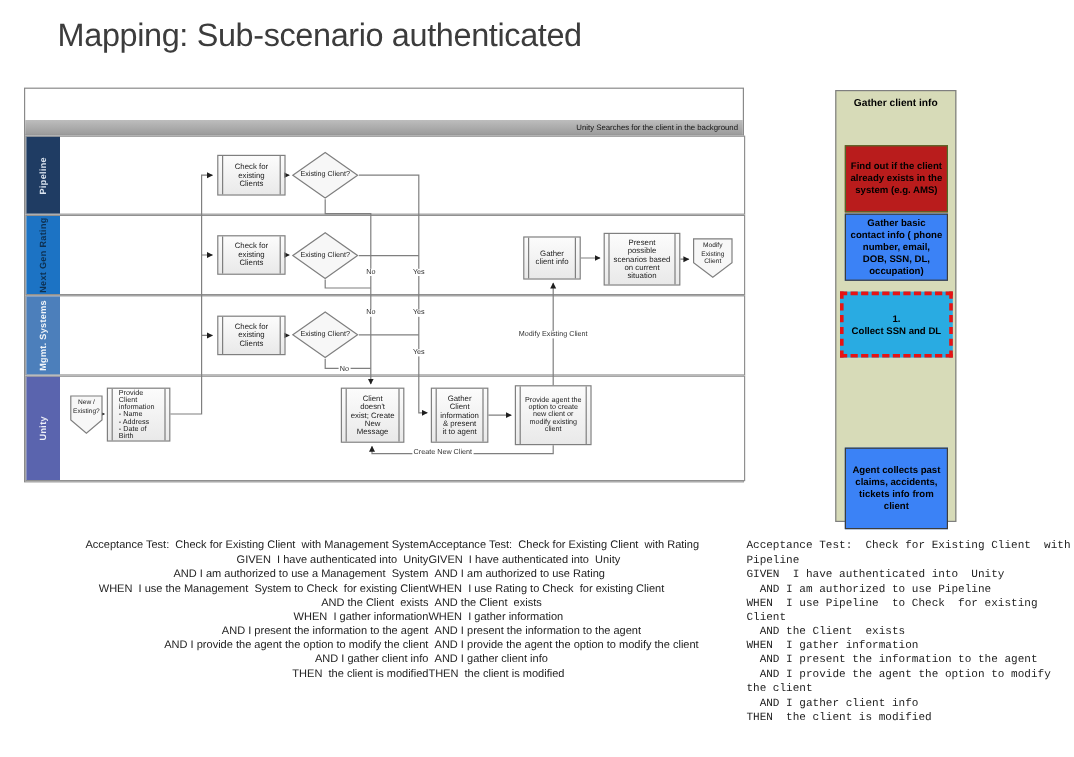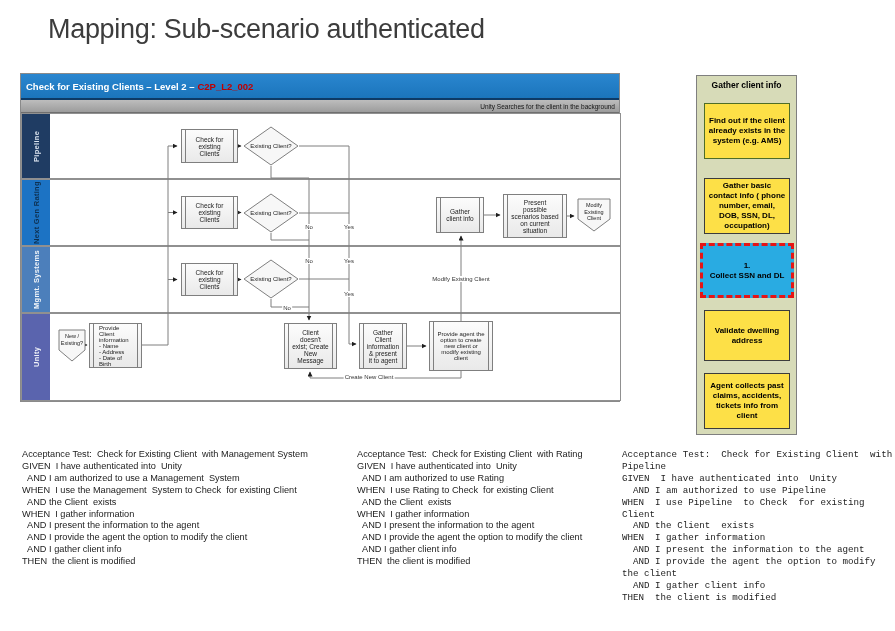--- a/index.html
+++ b/index.html
@@ -86,51 +86,47 @@
   .panel-title{
     position:absolute;left:0;top:4px;width:100%;text-align:center;
     font-size:8.5px;font-weight:bold;color:#000;
   }
   .pbox{
     position:absolute;left:7px;width:86px;box-sizing:border-box;
     display:flex;align-items:center;justify-content:center;text-align:center;
     font-size:8px;font-weight:bold;color:#000;padding:2px 3px;
     white-space:pre-line;line-height:10px;
   }
-  .pbox.green{background:#fde047;border:1px solid #4e6d28;}
-  .pbox.blue{background:#fde047;border:1px solid #3c3c3c;}
+  .pbox.green{background:#b91c1c;border:1px solid #4e6d28;margin-top:18px;}
+  .pbox.blue{background:#3b82f6;border:1px solid #3c3c3c;}
   .pbox.highlight{
     left:3px;width:94px;background:#29abe2;border:3px dashed #e61414;
   }
   .pbox.highlight::first-line{font-size:11px;}
   .pb1{top:27px;height:56px;}
   .pb2{top:102px;height:56px;}
   .pb3{top:167px;height:55px;}
   .pb4{top:234px;height:51px;}
-  .pb5{top:297px;height:56px;}
+  .pb5{top:297px;height:68px;}
   
   .atest{
     position:absolute;top:449px;font-size:9.2px;color:#222;line-height:11.9px;
     white-space:pre-wrap;
   }
-  .at1{left:22px;width:335px;}
+  .at1{left:22px;width:335px;text-align:right;}
   .at2{left:357px;width:268px;}
   .at3{left:622px;width:272px;font-family:Liberation Mono, monospace;}
 </style>
 </head>
 <body>
 
 <div class="slide-title">Mapping: Sub-scenario authenticated</div>
 
 <div class="fc">
 
-  <div class="fc-header">
-    <span>Check for Existing Clients – Level 2 – </span>
-    <span class="code">C2P_L2_002</span>
-  </div>
   <div class="fc-subheader">Unity Searches for the client in the background</div>
 
   <div class="lane lane1">
     <div class="lane-label">Pipeline</div>
   </div>
   <div class="lane lane2">
     <div class="lane-label">Next Gen Rating</div>
   </div>
   <div class="lane lane3">
     <div class="lane-label">Mgmt. Systems</div>
@@ -224,19 +220,18 @@
 Existing?</span>
   </div>
 </div>
 
 <div class="panel">
   <div class="panel-title">Gather client info</div>
   <div class="pbox green pb1">Find out if the client already exists in the system (e.g. AMS)</div>
   <div class="pbox blue pb2">Gather basic contact info ( phone number, email, DOB, SSN, DL, occupation)</div>
   <div class="pbox highlight pb3">1.
 Collect SSN and DL</div>
-  <div class="pbox blue pb4">Validate dwelling address</div>
   <div class="pbox blue pb5">Agent collects past claims, accidents, tickets info from client</div>
 </div>
 
 <div class="atest at1"><div>Acceptance Test:  Check for Existing Client  with Management System</div><div>GIVEN  I have authenticated into  Unity</div><div>  AND I am authorized to use a Management  System</div><div>WHEN  I use the Management  System to Check  for existing Client</div><div>  AND the Client  exists</div><div>WHEN  I gather information</div><div>  AND I present the information to the agent</div><div>  AND I provide the agent the option to modify the client</div><div>  AND I gather client info</div><div>THEN  the client is modified</div></div>
 <div class="atest at2"><div>Acceptance Test:  Check for Existing Client  with Rating</div><div>GIVEN  I have authenticated into  Unity</div><div>  AND I am authorized to use Rating</div><div>WHEN  I use Rating to Check  for existing Client</div><div>  AND the Client  exists</div><div>WHEN  I gather information</div><div>  AND I present the information to the agent</div><div>  AND I provide the agent the option to modify the client</div><div>  AND I gather client info</div><div>THEN  the client is modified</div></div>
 <div class="atest at3"><div>Acceptance Test:  Check for Existing Client  with Pipeline</div><div>GIVEN  I have authenticated into  Unity</div><div>  AND I am authorized to use Pipeline</div><div>WHEN  I use Pipeline  to Check  for existing Client</div><div>  AND the Client  exists</div><div>WHEN  I gather information</div><div>  AND I present the information to the agent</div><div>  AND I provide the agent the option to modify the client</div><div>  AND I gather client info</div><div>THEN  the client is modified</div></div>
 
 </body></html>

